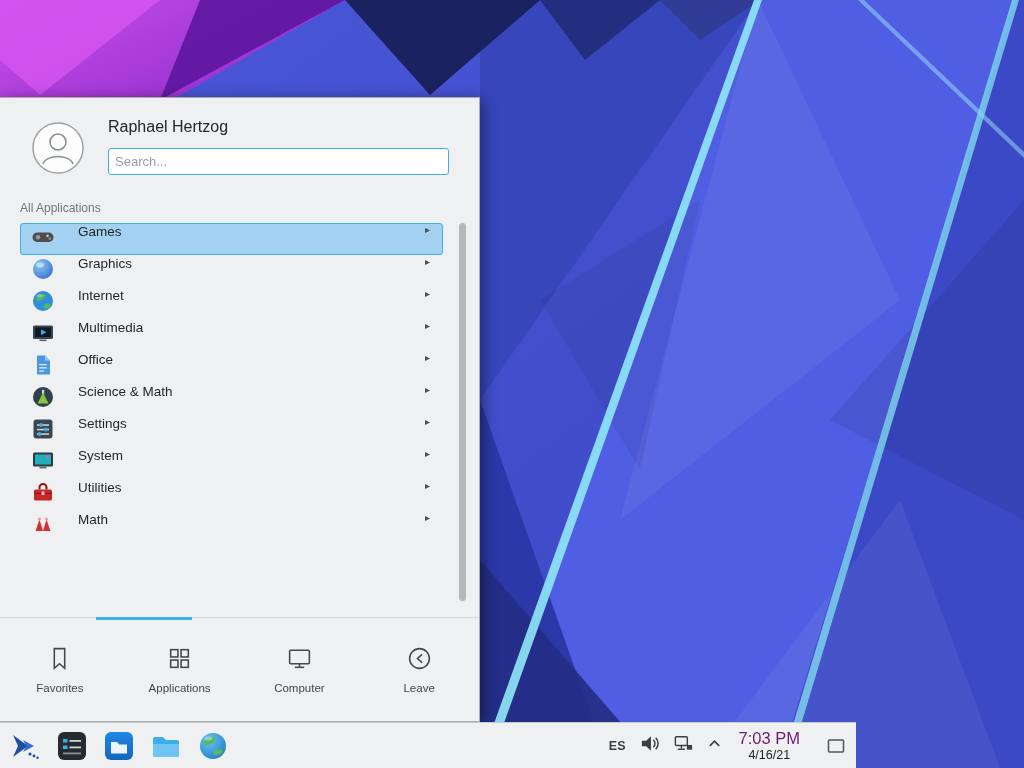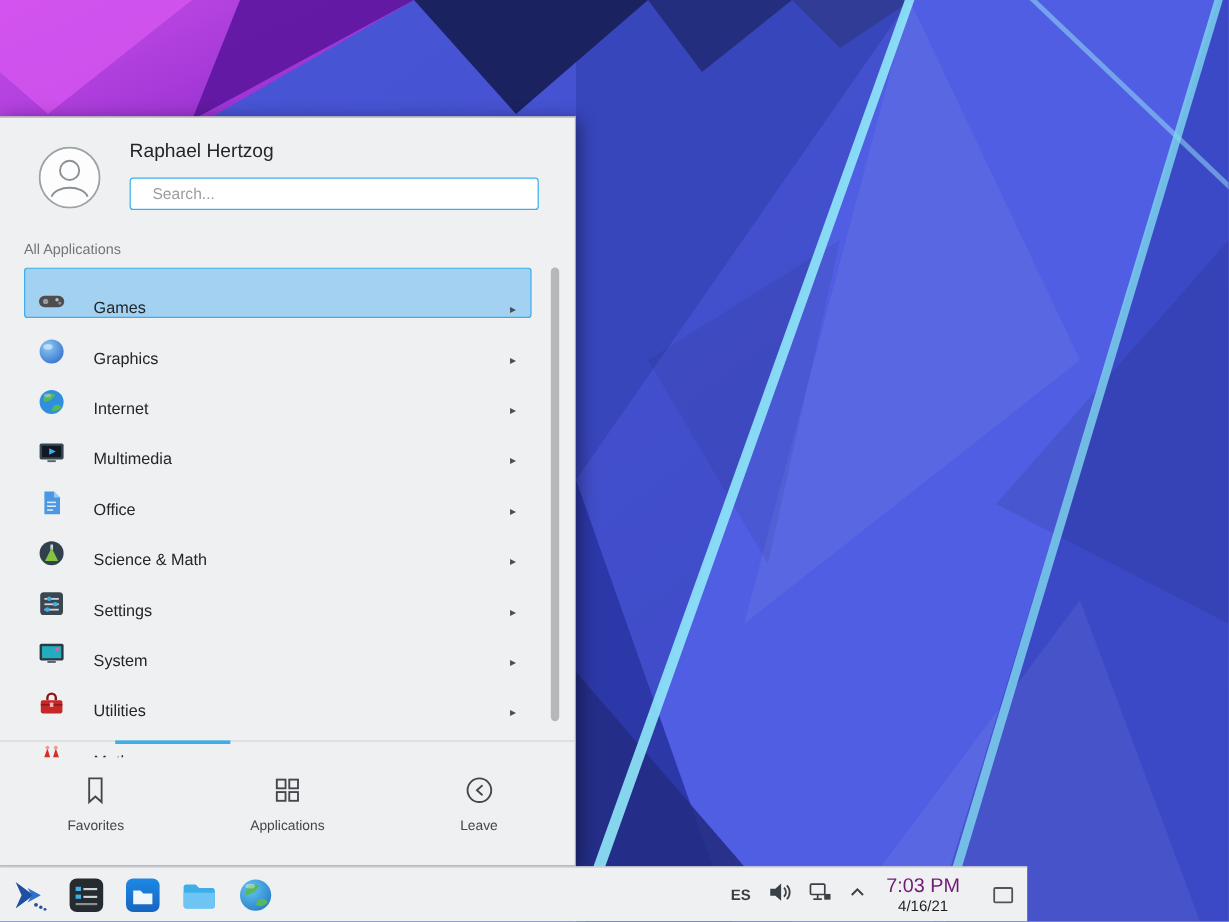--- a/index.html
+++ b/index.html
@@ -9,27 +9,27 @@
 
   
   .launcher { position:absolute; left:0; top:97px; width:480px; height:625px;
       background:#eff0f1; border:1px solid #a8acaf; border-left:none;
       box-shadow:3px 3px 14px rgba(0,0,0,.45); }
   .launcher-header { position:absolute; left:0; top:0; width:100%; height:92px; }
   .avatar { position:absolute; left:32px; top:24px; width:52px; height:52px; }
   .user-name { position:absolute; left:108px; top:20px; font-size:16px; color:#232627; }
   .search-input { position:absolute; left:108px; top:50px; width:341px; height:27px;
       background:#ffffff; border:1px solid #3daee9; border-radius:3px;
-      font-size:13px; color:#232627; padding:0 18px; outline:none;
+      font-size:13px; color:#232627; padding:0 6px; outline:none;
       font-family:"Liberation Sans", sans-serif; }
   .search-input::placeholder { color:#9a9ea1; }
   .section-label { position:absolute; left:20px; top:103px; font-size:12px; color:#70767a; }
 
   .app-list { position:absolute; left:0; top:125px; width:100%; height:408px; overflow:hidden; }
-  .app-row { height:42px; margin:0 36px 0 20px; display:flex; align-items:flex-end;
+  .app-row { height:32px; margin:0 36px 0 20px; display:flex; align-items:flex-start;
       border:1px solid transparent; border-radius:3px; }
   .app-row.selected { background:#a2d1f1; border-color:#3daee9; }
   .app-icon { width:26px; height:26px; margin-left:9px; flex:0 0 26px; }
   .app-label { margin-left:22px; font-size:13.5px; color:#232627; }
   .app-arrow { margin-left:auto; margin-right:12px; font-size:10px; color:#4a4e52; }
 
   .scrollbar { position:absolute; right:13px; top:125px; width:7px; height:378px;
       background:#b5b8ba; border-radius:3.5px; }
 
   .tabbar { position:absolute; left:0; bottom:0; width:100%; height:104px;
@@ -265,20 +265,30 @@
           <svg viewBox="0 0 26 26" width="27" height="27">
             <rect x="4.5" y="4.5" width="7" height="7" fill="none" stroke="#43484d" stroke-width="1.5"></rect>
             <rect x="14.5" y="4.5" width="7" height="7" fill="none" stroke="#43484d" stroke-width="1.5"></rect>
             <rect x="4.5" y="14.5" width="7" height="7" fill="none" stroke="#43484d" stroke-width="1.5"></rect>
             <rect x="14.5" y="14.5" width="7" height="7" fill="none" stroke="#43484d" stroke-width="1.5"></rect>
           </svg>
         </span>
         <span class="tab-label">Applications</span>
       </div>
 
+      <div class="tab">
+        <span>
+          <svg viewBox="0 0 26 26" width="27" height="27">
+            <rect x="3.5" y="5" width="19" height="13" rx="1" fill="none" stroke="#43484d" stroke-width="1.5"></rect>
+            <line x1="13" y1="18" x2="13" y2="21" stroke="#43484d" stroke-width="1.5"></line>
+            <line x1="8.5" y1="21.5" x2="17.5" y2="21.5" stroke="#43484d" stroke-width="1.5"></line>
+          </svg>
+        </span>
+        <span class="tab-label">Computer</span>
+      </div>
 
 
       <div class="tab">
         <span>
           <svg viewBox="0 0 26 26" width="27" height="27">
             <circle cx="13" cy="13" r="9.5" fill="none" stroke="#43484d" stroke-width="1.5"></circle>
             <path d="M15.5,9 L11,13 15.5,17" fill="none" stroke="#43484d" stroke-width="1.5"></path>
           </svg>
         </span>
         <span class="tab-label">Leave</span>

